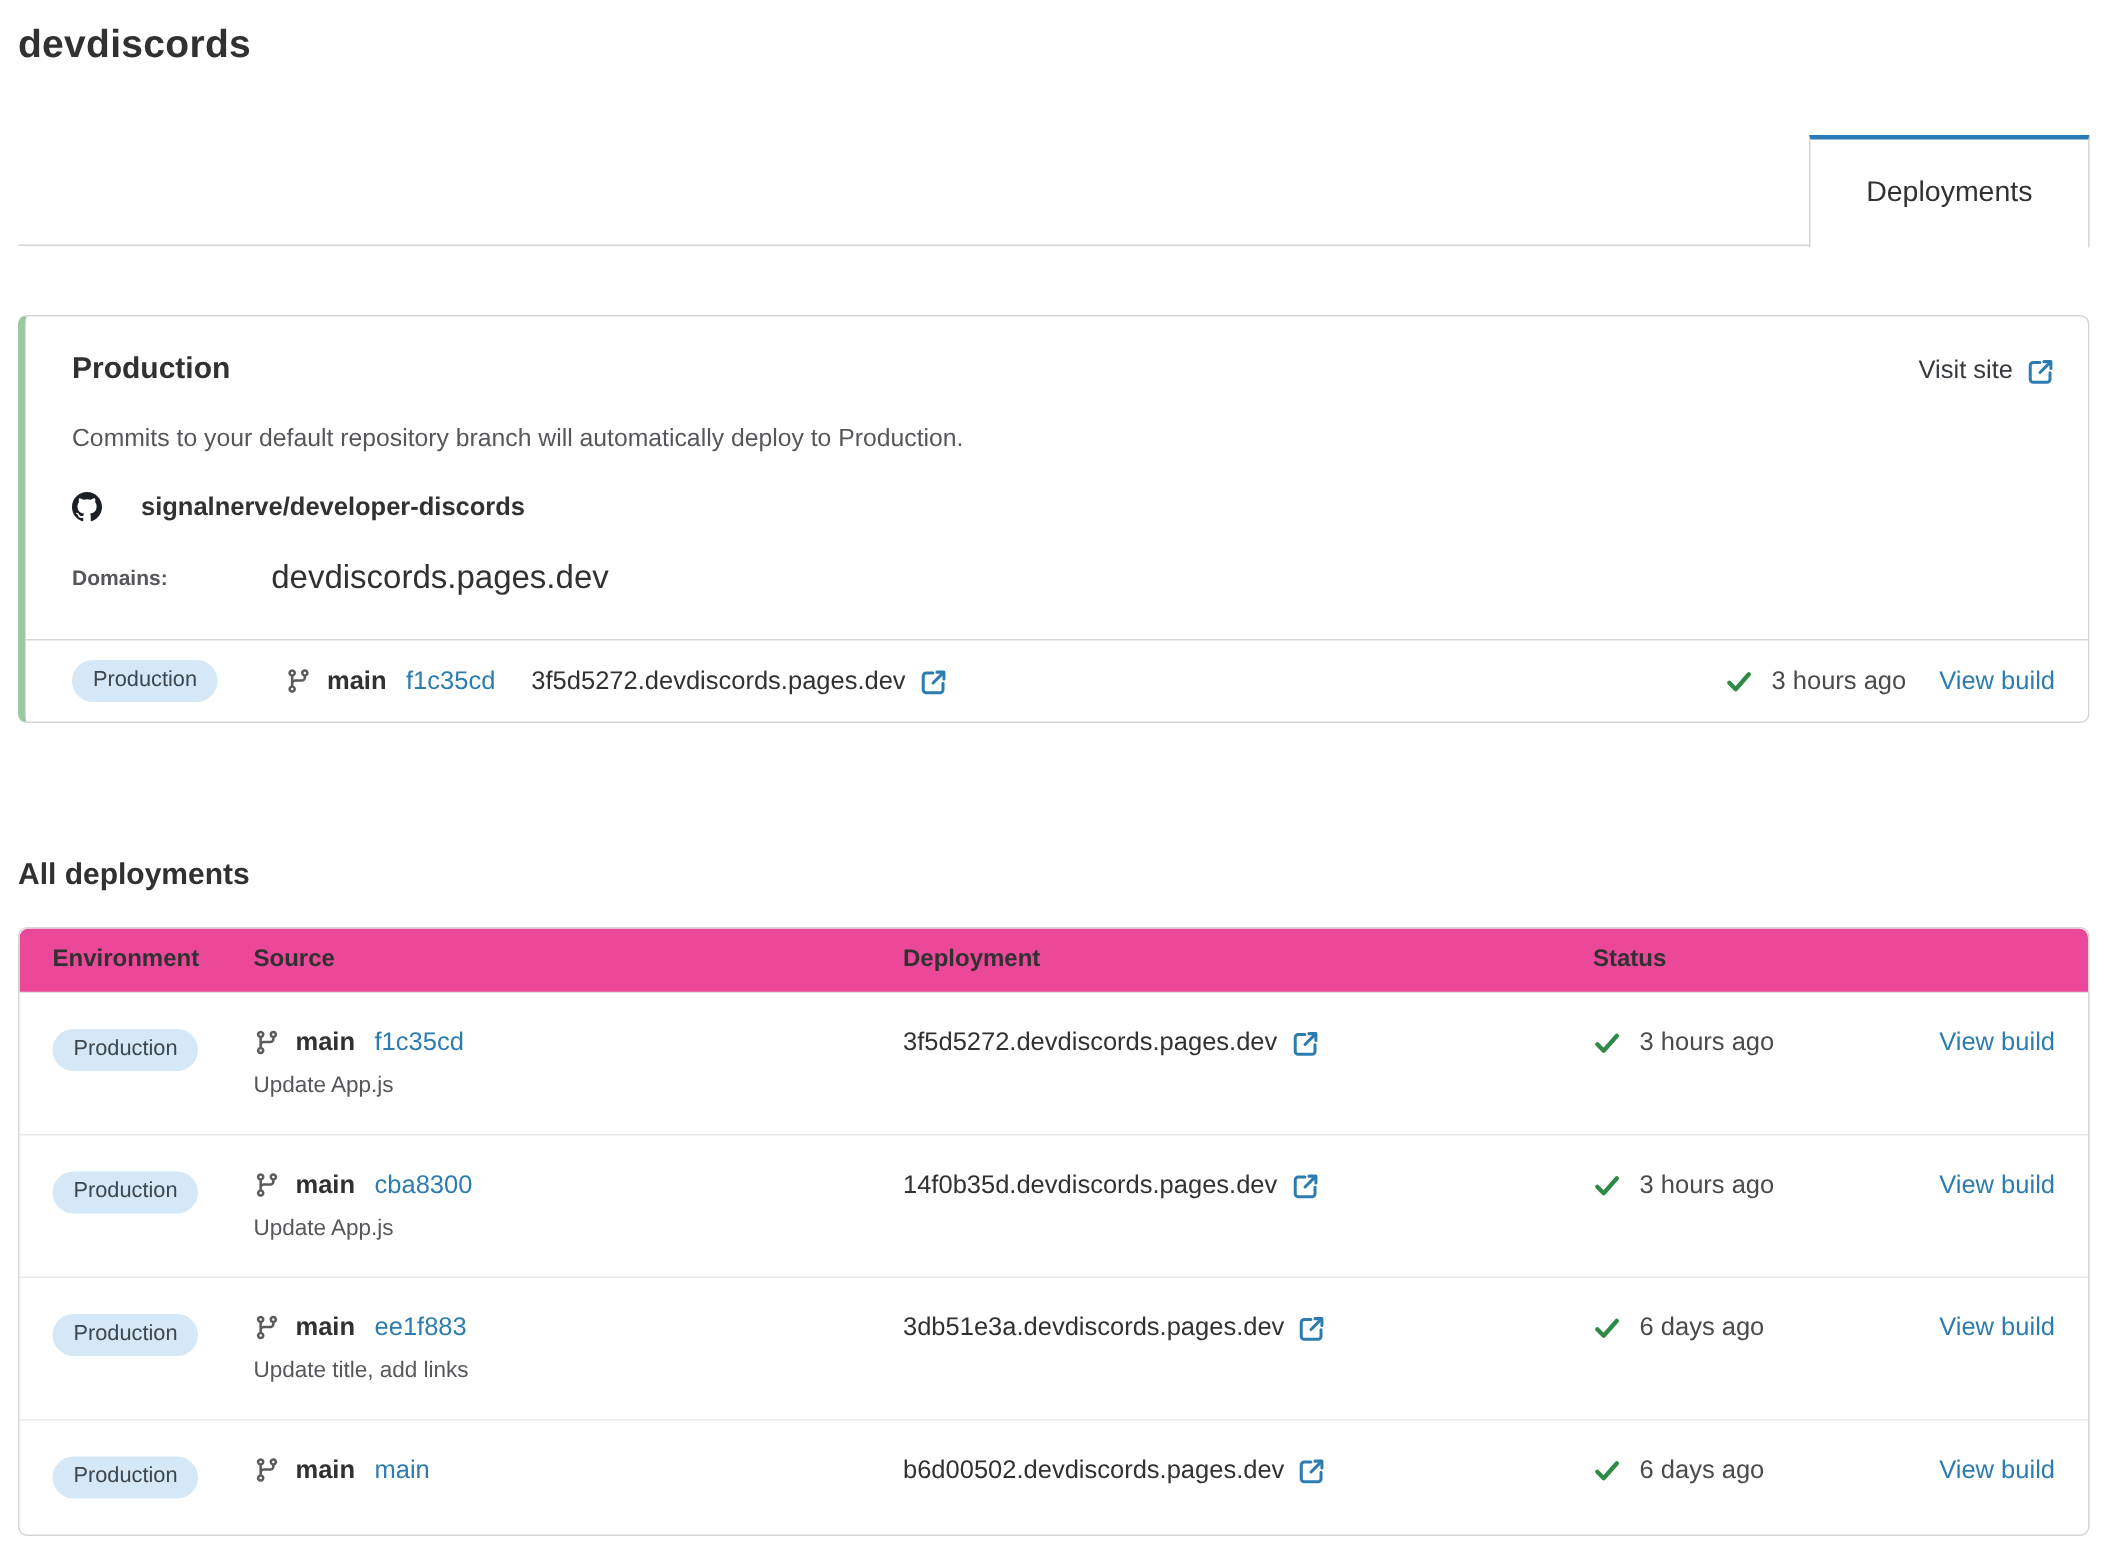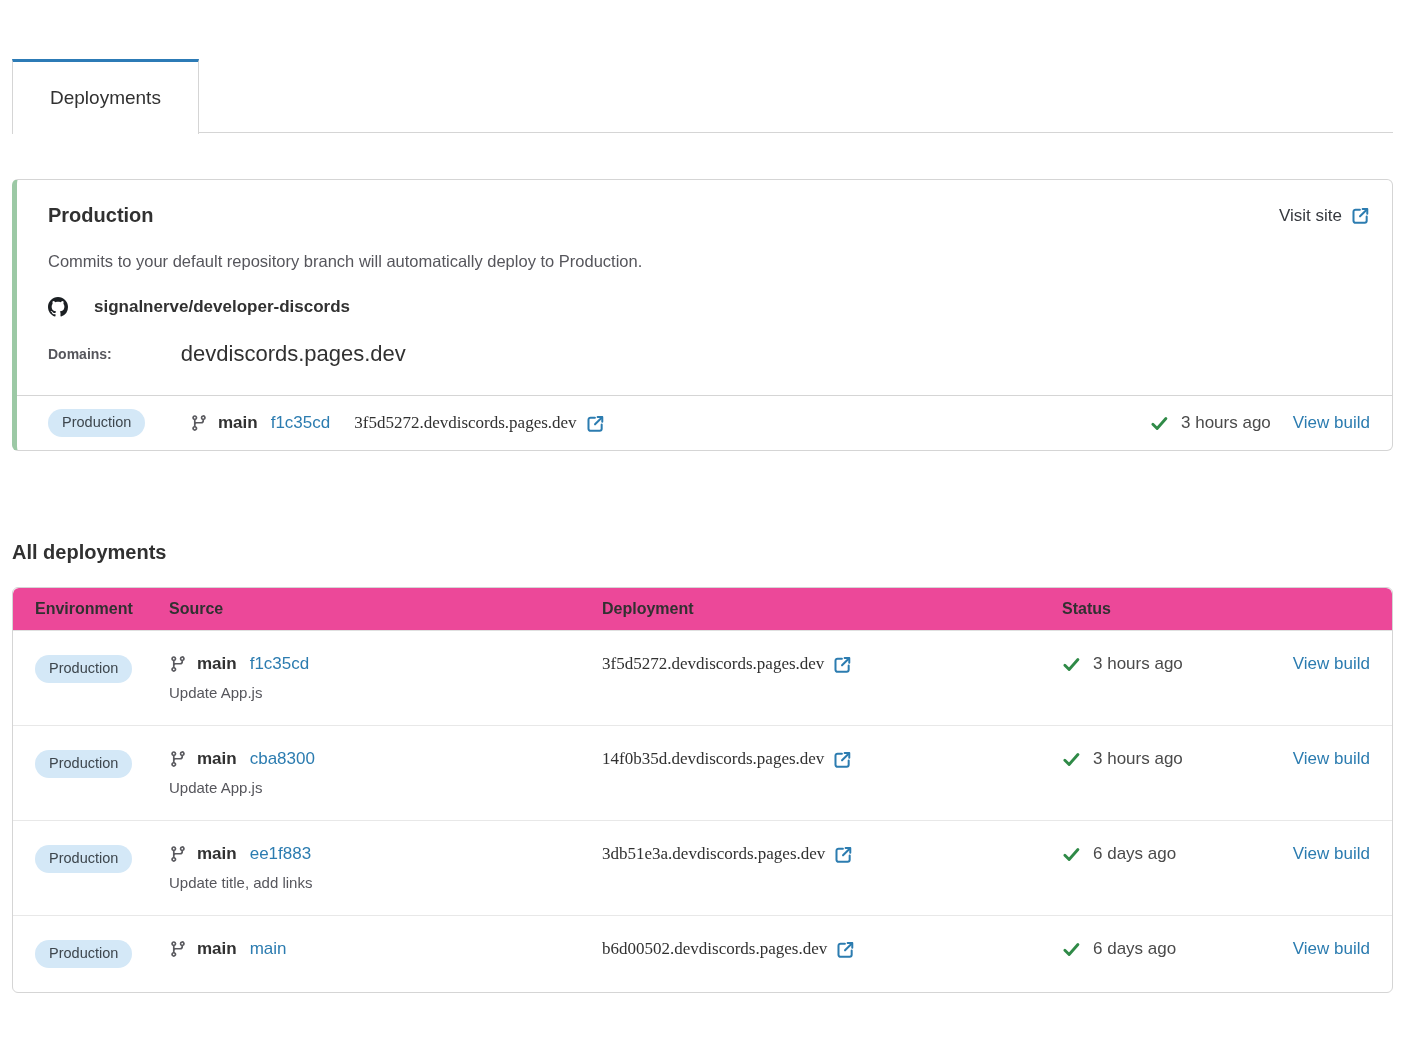--- a/index.html
+++ b/index.html
@@ -20,20 +20,21 @@
     color: #313131;
     letter-spacing: .2px;
   }
 
   
   .tabs {
     display: flex;
     margin-top: 45px;
     border-bottom: 1px solid #d5d5d5;
     align-items: flex-end;
+    justify-content: flex-end;
   }
   .tab {
     height: 72px;
     display: flex;
     align-items: center;
     padding: 0 21px;
     font-size: 19px;
     color: #56565c;
     cursor: pointer;
     white-space: nowrap;
@@ -62,21 +63,21 @@
   .card-body { padding: 24px 22px 28px 31px; }
 
   .prod-title-row {
     display: flex;
     justify-content: space-between;
     align-items: center;
   }
   .prod-title { font-size: 20px; font-weight: 700; color: #313131; }
   .visit-site {
     display: flex;
-    align-items: center;
+    align-items: flex-end;
     gap: 9px;
     font-size: 17px;
     color: #36393f;
     cursor: pointer;
     text-decoration: none;
   }
   .prod-desc { margin-top: 25px; font-size: 16.5px; color: #56565c; }
   .repo-row {
     margin-top: 26px;
     display: flex;
@@ -104,21 +105,21 @@
     color: #3d464d;
     border-radius: 14px;
     padding: 4px 14px 5px;
     font-size: 14.5px;
     line-height: 19px;
   }
   .source-line { display: flex; align-items: center; }
   .branch-name { font-weight: 700; font-size: 17px; color: #313131; margin: 0 13px 0 10px; }
   .link { color: #2c7cb0; text-decoration: none; cursor: pointer; }
   .commit-link { font-size: 17px; text-align: center; }
-  .url-group { display: flex; align-items: center; gap: 9px; margin-left: 24px; font-family: Liberation Serif, serif; }
+  .url-group { display: flex; align-items: center; gap: 9px; margin-left: 24px; }
   .deploy-url { font-size: 17px; color: #313131; }
   .row-right { margin-left: auto; display: flex; align-items: center; }
   .status-time { font-size: 17px; color: #4a4a4a; margin-left: 12px; }
   .view-build { font-size: 17px; margin-left: 22px; }
 
   
   .section-title { margin-top: 90px; font-size: 20px; font-weight: 700; color: #313131; }
   .table-card { margin-top: 23px; overflow: hidden; }
   .thead {
     display: flex;
@@ -168,20 +169,21 @@
       <path d="M13.4 2.9 7.6 8.7"></path>
     </g>
     <g id="i-check">
       <path fill="none" stroke="#2f8a47" stroke-width="2.4" stroke-linecap="round" stroke-linejoin="round" d="M2.4 8.6l3.6 3.6 7.4-8.4"></path>
     </g>
   </defs>
 </svg>
 
 <div class="page">
 
+  <h1 class="page-title">devdiscords</h1>
 
   <div class="tabs">
     <div class="tab active">
       <span>Deployments</span>
     </div>
   </div>
 
   <div class="card prod-card">
     <div class="card-body">
       <div class="prod-title-row">

